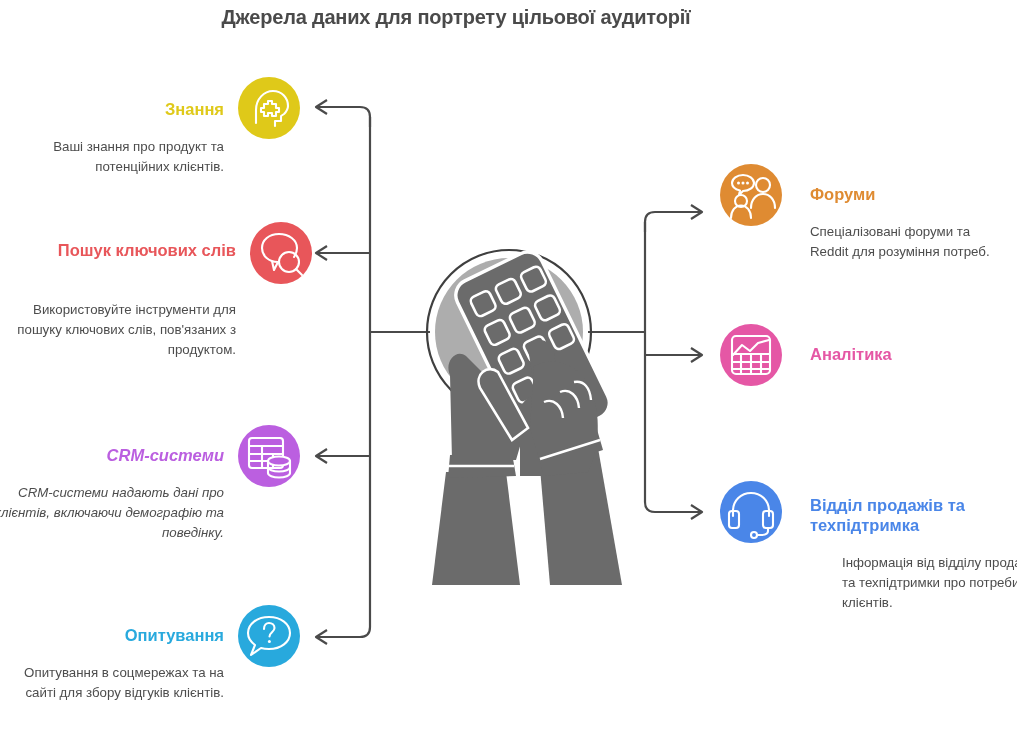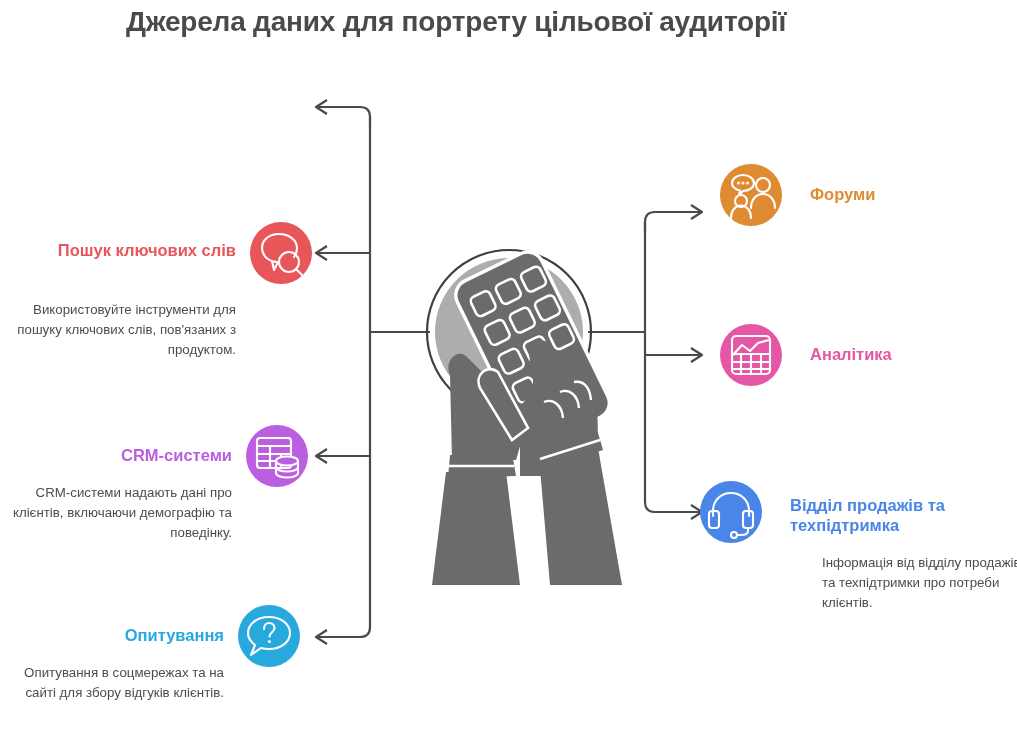--- a/index.html
+++ b/index.html
@@ -17,21 +17,21 @@
     background: #ffffff;
   }
 
   
   #title {
     position: absolute;
     top: 6px;
     left: 0;
     width: 912px;
     text-align: center;
-    font-size: 28px;
+    font-size: 20px;
     font-weight: bold;
     color: #4a4a4a;
     letter-spacing: -0.2px;
   }
 
   
   #connectors {
     position: absolute;
     top: 0; left: 0;
     width: 1017px; height: 741px;
@@ -172,36 +172,48 @@
         <path d="M166 142 C176 140 182 148 183 160"></path>
       </g>
 
       <g fill="none" stroke="#ffffff" stroke-width="2.4">
         <path d="M40 226 L106 226"></path>
         <path d="M132 219 L192 200"></path>
       </g>
     </svg>
   </div>
 
+  <div class="node left" style="left:10px; top:77px; width:290px; height:130px;">
+    <div class="circle" style="background:#dfc919;">
+      <svg viewBox="0 0 62 62" width="62" height="62" xmlns="http://www.w3.org/2000/svg">
+        <g fill="none" stroke="#ffffff" stroke-width="2.1" stroke-linejoin="round" stroke-linecap="round">
+          <path d="M18 46 L18 33 C18 22 26 14 35 14 C44 14 50 21 50 29 C50 33 48 35 46 37 L43 39 L43 44 L37 44 L37 49"></path>
+          <path d="M26 27 L30 27 L30 24 L34 24 L34 27 L38 27 L38 31 L41 31 L41 35 L38 35 L38 39 L34 39 L34 36 L30 36 L30 39 L26 39 L26 35 L23 35 L23 31 L26 31 Z"></path>
+        </g>
+      </svg>
+    </div>
+    <div class="heading" style="top:22px; color:#dfc919;">Знання</div>
+    <div class="body" style="top:60px;">Ваші знання про продукт та потенційних клієнтів.</div>
+  </div>
 
   <div class="node left" style="left:10px; top:222px; width:290px; height:180px;margin-left:12px;">
     <div class="circle" style="background:#e8565a;">
       <svg viewBox="0 0 62 62" width="62" height="62" xmlns="http://www.w3.org/2000/svg">
         <g fill="none" stroke="#ffffff" stroke-width="2.1" stroke-linejoin="round" stroke-linecap="round">
           <path d="M44 35 C46 32 47 29 47 26 C47 18 39 12 29 12 C19 12 12 18 12 26 C12 34 19 40 28 40 L24 48 L22 39"></path>
           <circle cx="39" cy="40" r="10"></circle>
           <path d="M46 47 L52 53"></path>
         </g>
       </svg>
     </div>
     <div class="heading" style="top:18px; color:#e8565a;">Пошук ключових слів</div>
     <div class="body" style="top:78px;">Використовуйте інструменти для пошуку ключових слів, пов'язаних з продуктом.</div>
   </div>
 
-  <div class="node left" style="left:18px; top:425px; width:290px; height:170px;">
+  <div class="node left" style="left:10px; top:425px; width:290px; height:170px;font-style:italic;">
     <div class="circle" style="background:#bb5fe0;">
       <svg viewBox="0 0 62 62" width="62" height="62" xmlns="http://www.w3.org/2000/svg">
         <g fill="none" stroke="#ffffff" stroke-width="2.1" stroke-linejoin="round" stroke-linecap="round">
           <rect x="11" y="13" width="34" height="30" rx="3"></rect>
           <path d="M11 21 L45 21"></path>
           <path d="M11 29 L45 29"></path>
           <path d="M11 36 L45 36"></path>
           <path d="M24 21 L24 43"></path>
           <path d="M35 29 L35 43"></path>
           <ellipse cx="41" cy="36" rx="11" ry="4.5" fill="#bb5fe0"></ellipse>
@@ -237,41 +249,42 @@
           <circle cx="23" cy="19" r="1.5" fill="#ffffff" stroke="none"></circle>
           <circle cx="27.5" cy="19" r="1.5" fill="#ffffff" stroke="none"></circle>
           <circle cx="43" cy="21" r="7"></circle>
           <path d="M31 44 C31 35.5 36.5 30 43 30 C49.5 30 55 35.5 55 44"></path>
           <circle cx="21" cy="37" r="6"></circle>
           <path d="M11 54 C11 46.5 15.5 41.5 21 41.5 C26.5 41.5 31 46.5 31 54"></path>
         </g>
       </svg>
     </div>
     <div class="heading" style="top:20px; color:#df8b32;">Форуми</div>
+    <div class="body" style="top:58px;">Спеціалізовані форуми та Reddit для розуміння потреб.</div>
   </div>
 
   <div class="node right" style="left:720px; top:324px; width:290px; height:140px;">
     <div class="circle" style="background:#e557a5;">
       <svg viewBox="0 0 62 62" width="62" height="62" xmlns="http://www.w3.org/2000/svg">
         <g fill="none" stroke="#ffffff" stroke-width="2.1" stroke-linejoin="round" stroke-linecap="round">
           <rect x="12" y="12" width="38" height="38" rx="4"></rect>
           <path d="M12 30 L50 30"></path>
           <path d="M12 38 L50 38"></path>
           <path d="M12 45 L50 45"></path>
           <path d="M21 30 L21 50"></path>
           <path d="M31 30 L31 50"></path>
           <path d="M41 30 L41 50"></path>
           <path d="M13 31 L22 21 L30 27 L38 19 L49 16"></path>
         </g>
       </svg>
     </div>
     <div class="heading" style="top:20px; color:#e557a5;">Аналітика</div>
   </div>
 
-  <div class="node right" style="left:700px; top:481px; width:290px; height:170px;">
+  <div class="node right" style="left:720px; top:481px; width:290px; height:170px;">
     <div class="circle" style="background:#4a86e8;">
       <svg viewBox="0 0 62 62" width="62" height="62" xmlns="http://www.w3.org/2000/svg">
         <g fill="none" stroke="#ffffff" stroke-width="2.1" stroke-linejoin="round" stroke-linecap="round">
           <path d="M13 35 L13 30 C13 19.5 21 12 31 12 C41 12 49 19.5 49 30 L49 35"></path>
           <rect x="9" y="30" width="10" height="17" rx="3"></rect>
           <rect x="43" y="30" width="10" height="17" rx="3"></rect>
           <path d="M48 47 L48 50 C48 52.5 45 54 41 54 L37 54"></path>
           <circle cx="34" cy="54" r="3"></circle>
         </g>
       </svg>

